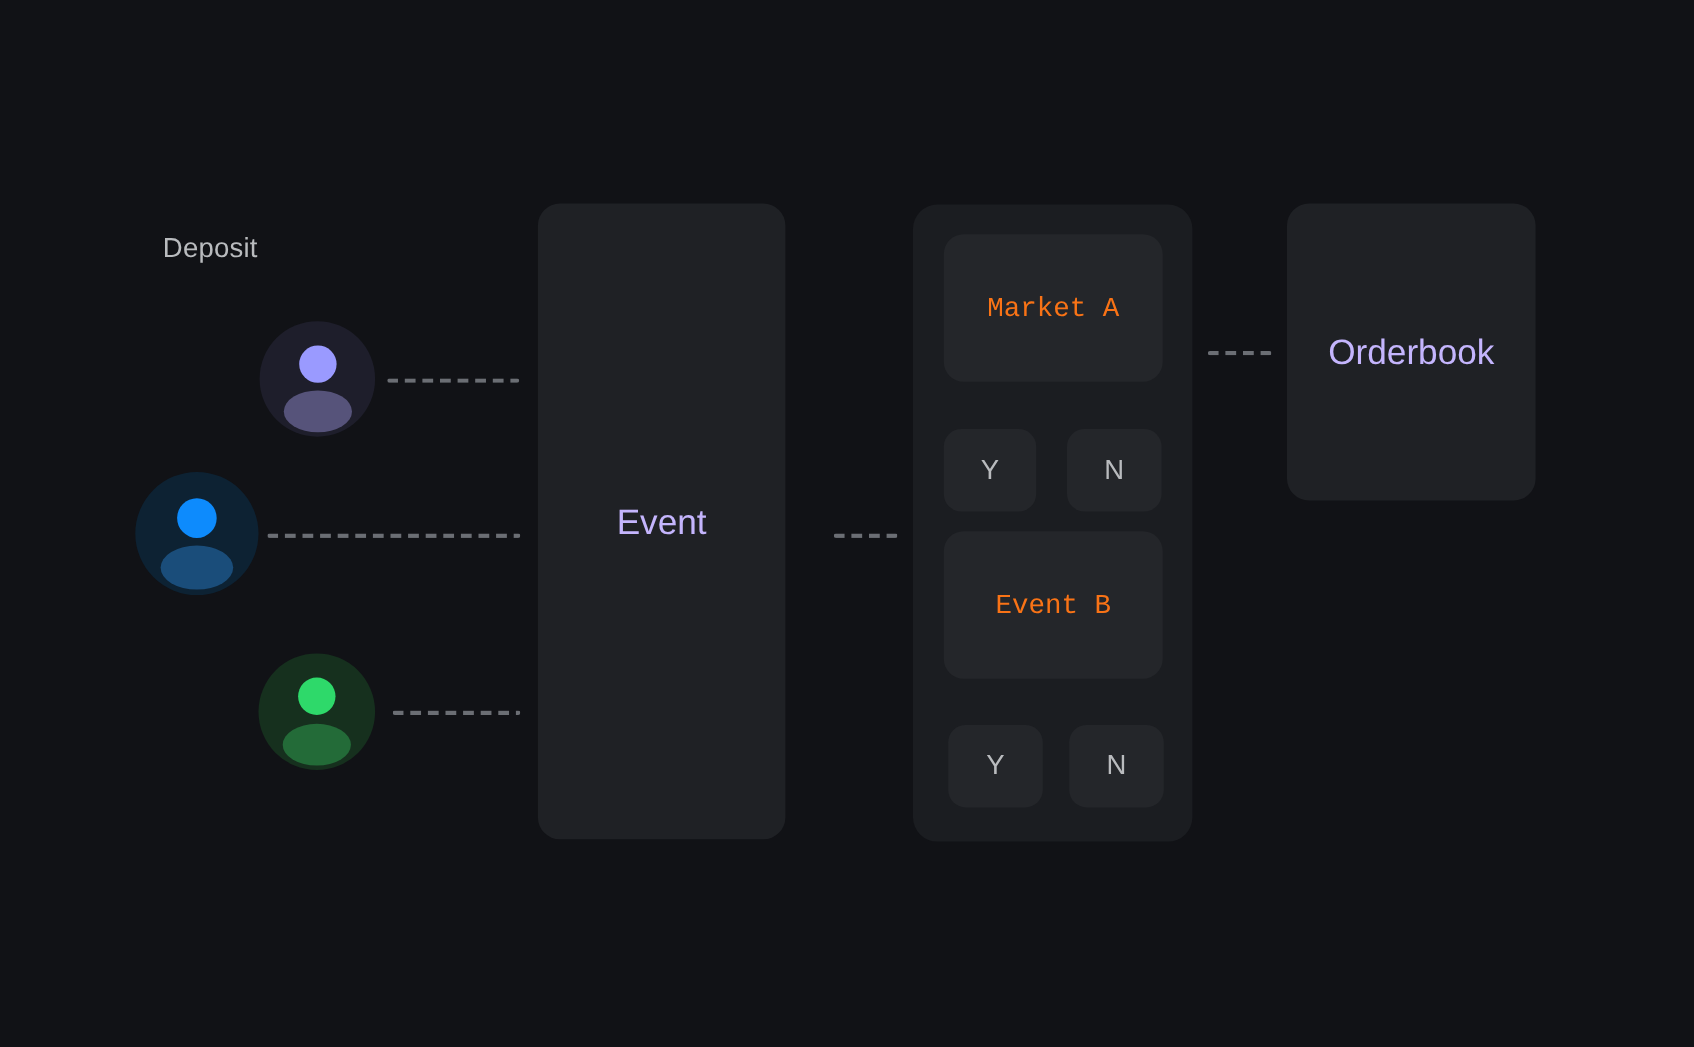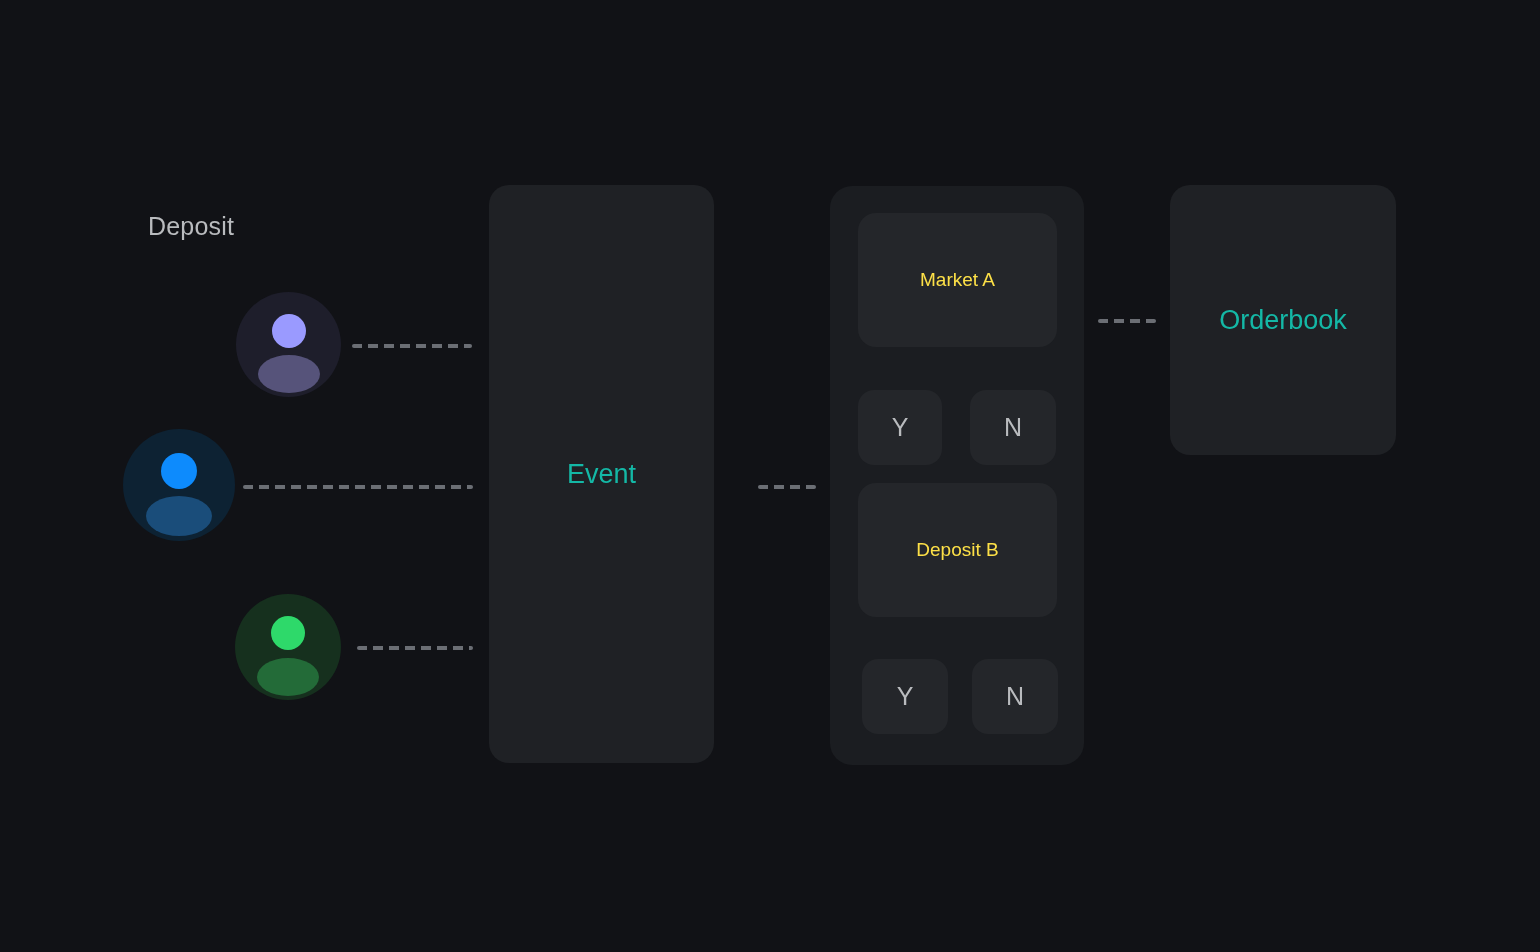--- a/index.html
+++ b/index.html
@@ -82,22 +82,22 @@
   
   .card {
     position:absolute;
     background:#1f2125;
     border-radius:20px;
     display:flex;
     align-items:center;
     justify-content:center;
   }
   .card-label {
-    font-size:27px;
-    color:#14b8a6;
+    font-size:32px;
+    color:#c4b5fd;
     white-space:nowrap;
   }
 
   #card-event {
     left:489px; top:185px;
     width:225px; height:578px;
   }
 
   #card-orderbook {
     left:1170px; top:185px;
@@ -114,21 +114,21 @@
   }
 
   .market-card {
     position:absolute;
     background:#24262a;
     border-radius:18px;
     display:flex;
     align-items:center;
     justify-content:center;
   }
-  .market-card .card-label { font-size:19px; color:#fde047; }
+  .market-card .card-label { font-size:25px; color:#f97316;font-family:Liberation Mono, monospace; }
 
   .outcome-btn {
     position:absolute;
     background:#24262a;
     border-radius:16px;
     display:flex;
     align-items:center;
     justify-content:center;
     font-size:25px;
     color:#b9bbbe;
@@ -180,21 +180,21 @@
 
     <div class="market-card" id="market-a-card">
       <span class="card-label">Market A</span>
     </div>
 
     <div class="outcome-btn" id="market-a-yes">Y</div>
 
     <div class="outcome-btn" id="market-a-no">N</div>
 
     <div class="market-card" id="market-b-card">
-      <span class="card-label">Deposit B</span>
+      <span class="card-label">Event B</span>
     </div>
 
     <div class="outcome-btn" id="market-b-yes">Y</div>
 
     <div class="outcome-btn" id="market-b-no">N</div>
   </div>
 
   <div class="card" id="card-orderbook">
     <span class="card-label">Orderbook</span>
   </div>

